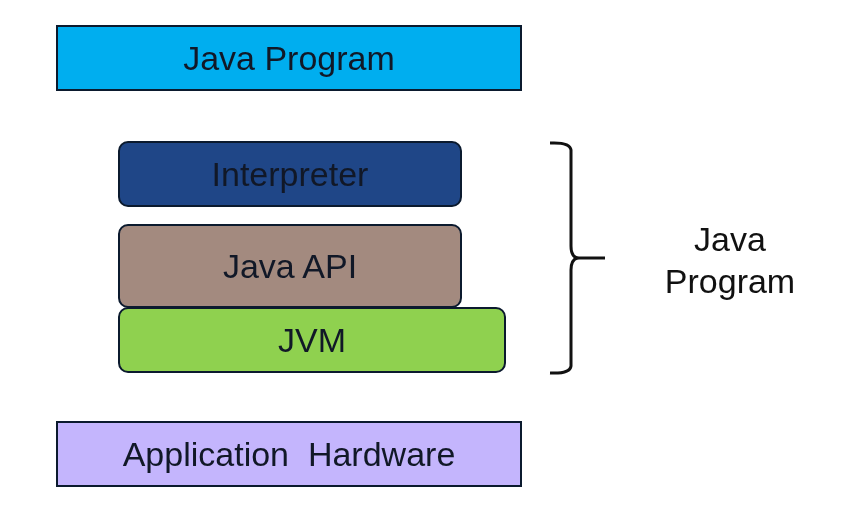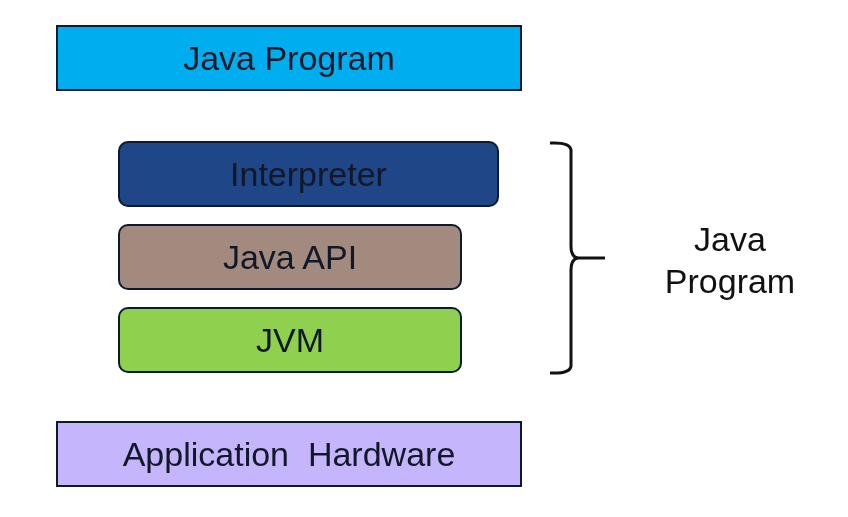--- a/index.html
+++ b/index.html
@@ -4,23 +4,23 @@
 <style>
   html, body { margin: 0; padding: 0; }
   body { width: 848px; height: 517px; background: #ffffff; position: relative; overflow: hidden;
          font-family: "Liberation Sans", "DejaVu Sans", sans-serif; }
   .box { position: absolute; box-sizing: border-box; display: flex; align-items: center; justify-content: center;
          color: #111827; font-size: 34px; border: 2px solid #0b1a2e; white-space: pre; }
   .rect { border-radius: 0; }
   .rounded { border-radius: 10px; }
   #top-box { left: 56px; top: 25px; width: 466px; height: 66px; }
   #bottom-box { left: 56px; top: 421px; width: 466px; height: 66px; }
-  #layer-0 { left: 118px; top: 141px; width: 381px; height: 66px; }
-  #layer-1 { left: 118px; top: 224px; width: 344px; height: 66px; }
-  #layer-2 { left: 118px; top: 307px; width: 344px; height: 66px; }
+  #layer-0 { left: 118px; top: 141px; width: 344px; height: 66px; }
+  #layer-1 { left: 118px; top: 224px; width: 344px; height: 84px; }
+  #layer-2 { left: 118px; top: 307px; width: 388px; height: 66px; }
   #brace { position: absolute; left: 545px; top: 138px; width: 70px; height: 240px; }
   #brace-label { position: absolute; left: 630px; top: 218px; width: 200px; text-align: center;
                  font-size: 34px; line-height: 42px; color: #111; white-space: pre-line; }
 </style>
 </head>
 <body>
 
 <div id="top-box" class="box rect" style="background: rgb(0, 174, 239);">
   <span>Java Program</span>
 </div>

